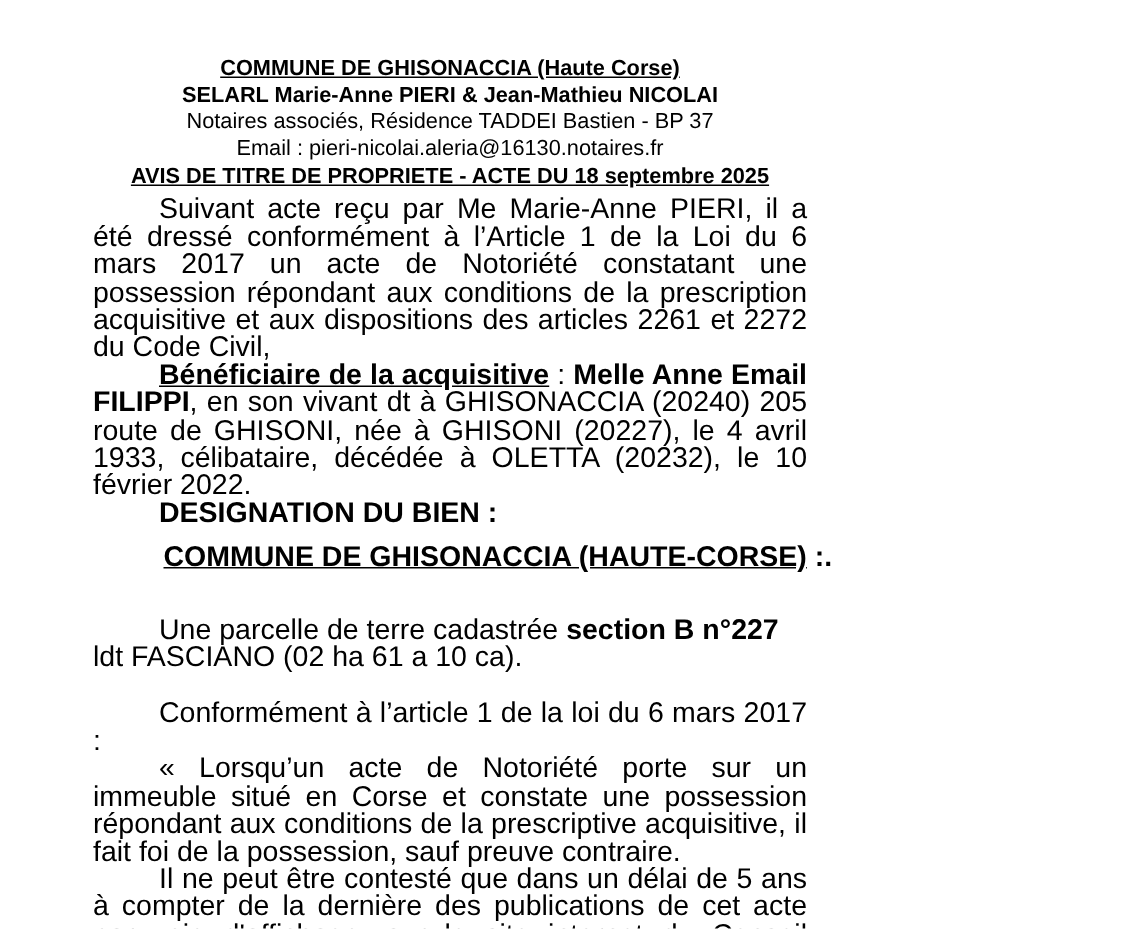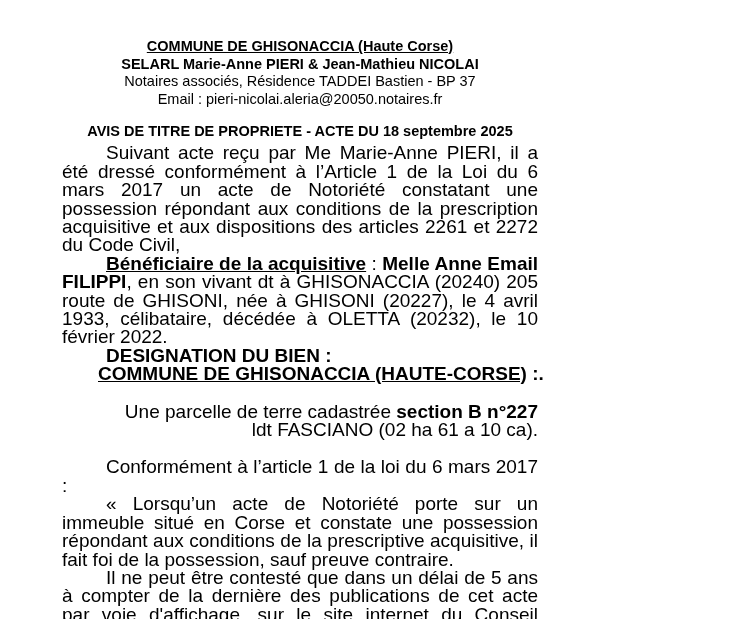--- a/index.html
+++ b/index.html
@@ -36,23 +36,24 @@
   }
   .hdr-bold   { font-weight: bold; }
   .hdr-ul     { text-decoration: underline; text-underline-offset: 1px; }
 
   
   .doc-title {
     text-align: center;
     font-size: 14.5px;
     line-height: 18px;
     font-weight: bold;
+    text-decoration: underline;
     text-underline-offset: 1px;
     white-space: nowrap;
-    margin-top: 14px;
+    margin-top: 1px;
   }
 
   
   .body-block {
     margin-top: 4px;
     font-size: 19px;
     line-height: 18.4px;
   }
   p.para {
     margin: 0;
@@ -66,33 +67,33 @@
   .bu  { font-weight: bold; text-decoration: underline; text-underline-offset: 1px; }
 
   
   .designation-heading {
     margin: 0;
     font-weight: bold;
     text-indent: 44px;
     text-align: left;
   }
   .commune-line {
-    margin: 0;
+    margin: 11px;
     text-align: right;
     padding-left: 36px;
     font-weight: bold;
     white-space: nowrap;
   }
   .commune-line .u { text-decoration: underline; text-underline-offset: 1px; }
   .spacer-md { height: 19px; }
 
   .parcel-line {
     margin: 0;
     text-indent: 44px;
-    text-align: right;
+    text-align: left;
   }
 
   
   .signature {
     margin-top: 3px;
     text-align: left;
     padding-left: 555px;
     font-size: 14.4px;
     line-height: 18.4px;
   }
@@ -100,21 +101,21 @@
 </style>
 </head>
 <body>
 
 <div class="page">
 
   <div class="header">
     <div class="line hdr-bold hdr-ul">COMMUNE DE GHISONACCIA (Haute Corse)</div>
     <div class="line hdr-bold">SELARL Marie-Anne PIERI &amp; Jean-Mathieu NICOLAI</div>
     <div class="line">Notaires associés, Résidence TADDEI Bastien - BP 37</div>
-    <div class="line">Email : pieri-nicolai.aleria@20050.notaires.fr</div>
+    <div class="line">Email : pieri-nicolai.aleria@16130.notaires.fr</div>
   </div>
 
   <div class="doc-title">AVIS DE TITRE DE PROPRIETE - ACTE DU 18 septembre 2025</div>
 
   <div class="body-block">
 
     <p class="para"><span>Suivant acte reçu par Me Marie-Anne PIERI, il a été dressé conformément à l’Article 1 de la Loi du 6 mars 2017 un acte de Notoriété constatant une possession répondant aux conditions de la prescription acquisitive et aux dispositions des articles 2261 et 2272 du Code Civil,</span></p>
 
     <p class="para"><span class="bu">Bénéficiaire de la acquisitive</span><span> : </span><span class="b">Melle Anne Email FILIPPI</span><span>, en son vivant dt à GHISONACCIA (20240) 205 route de GHISONI, née à GHISONI (20227), le 4 avril 1933, célibataire, décédée à OLETTA (20232), le 10 février 2022.</span></p>
 

